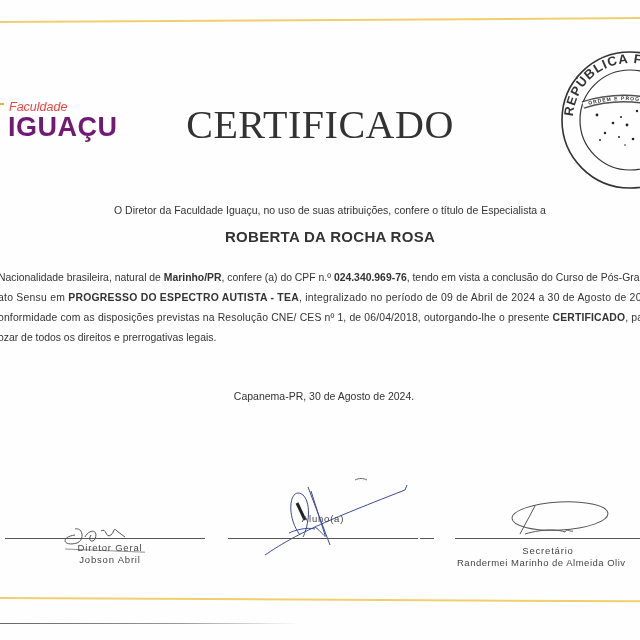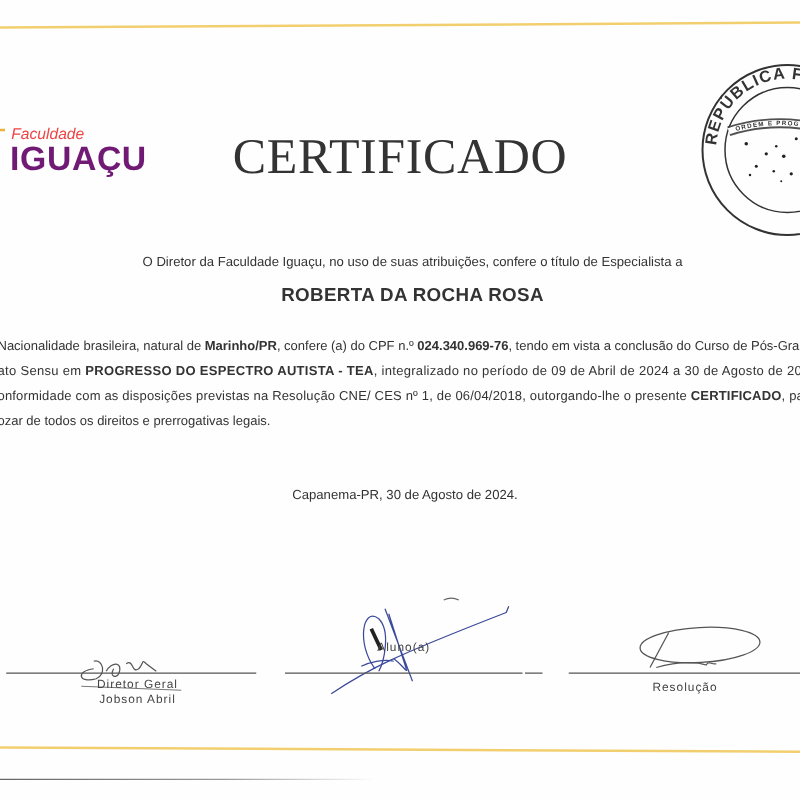--- a/index.html
+++ b/index.html
@@ -113,17 +113,18 @@
   </svg>
   <div class="sig-line" style="left:228px;width:190px"></div>
   <div class="sig-label" style="left:268px;width:110px;top:513px">Aluno(a)</div>
 
   <svg class="sig-svg" style="left:505px;top:498px" width="110" height="46" viewBox="0 0 110 46">
     <ellipse cx="55" cy="18" rx="48" ry="14" fill="none" stroke="#555" stroke-width="1" transform="rotate(-3 55 18)"></ellipse>
     <path d="M 15 36 L 30 8 M 20 36 C 40 30, 55 32, 60 34 C 62 30, 64 34, 68 33" fill="none" stroke="#555" stroke-width="1"></path>
   </svg>
   <div class="sig-line" style="left:455px;width:185px"></div>
   <div class="sig-line" style="left:420px;width:14px;top:538px"></div>
-  <div class="sig-label" style="left:488px;width:120px;top:545px">Resolução</div>
+  <div class="sig-label" style="left:488px;width:120px;top:545px">Secretário</div>
+  <div class="sig-label" style="left:457px;top:557px;letter-spacing:0.5px;text-align:left">Randermei Marinho de Almeida Oliv</div>
 
   <div class="gold-line gold-bottom"></div>
   <div class="gray-bottom"></div>
 </div>
 
 </body></html>

